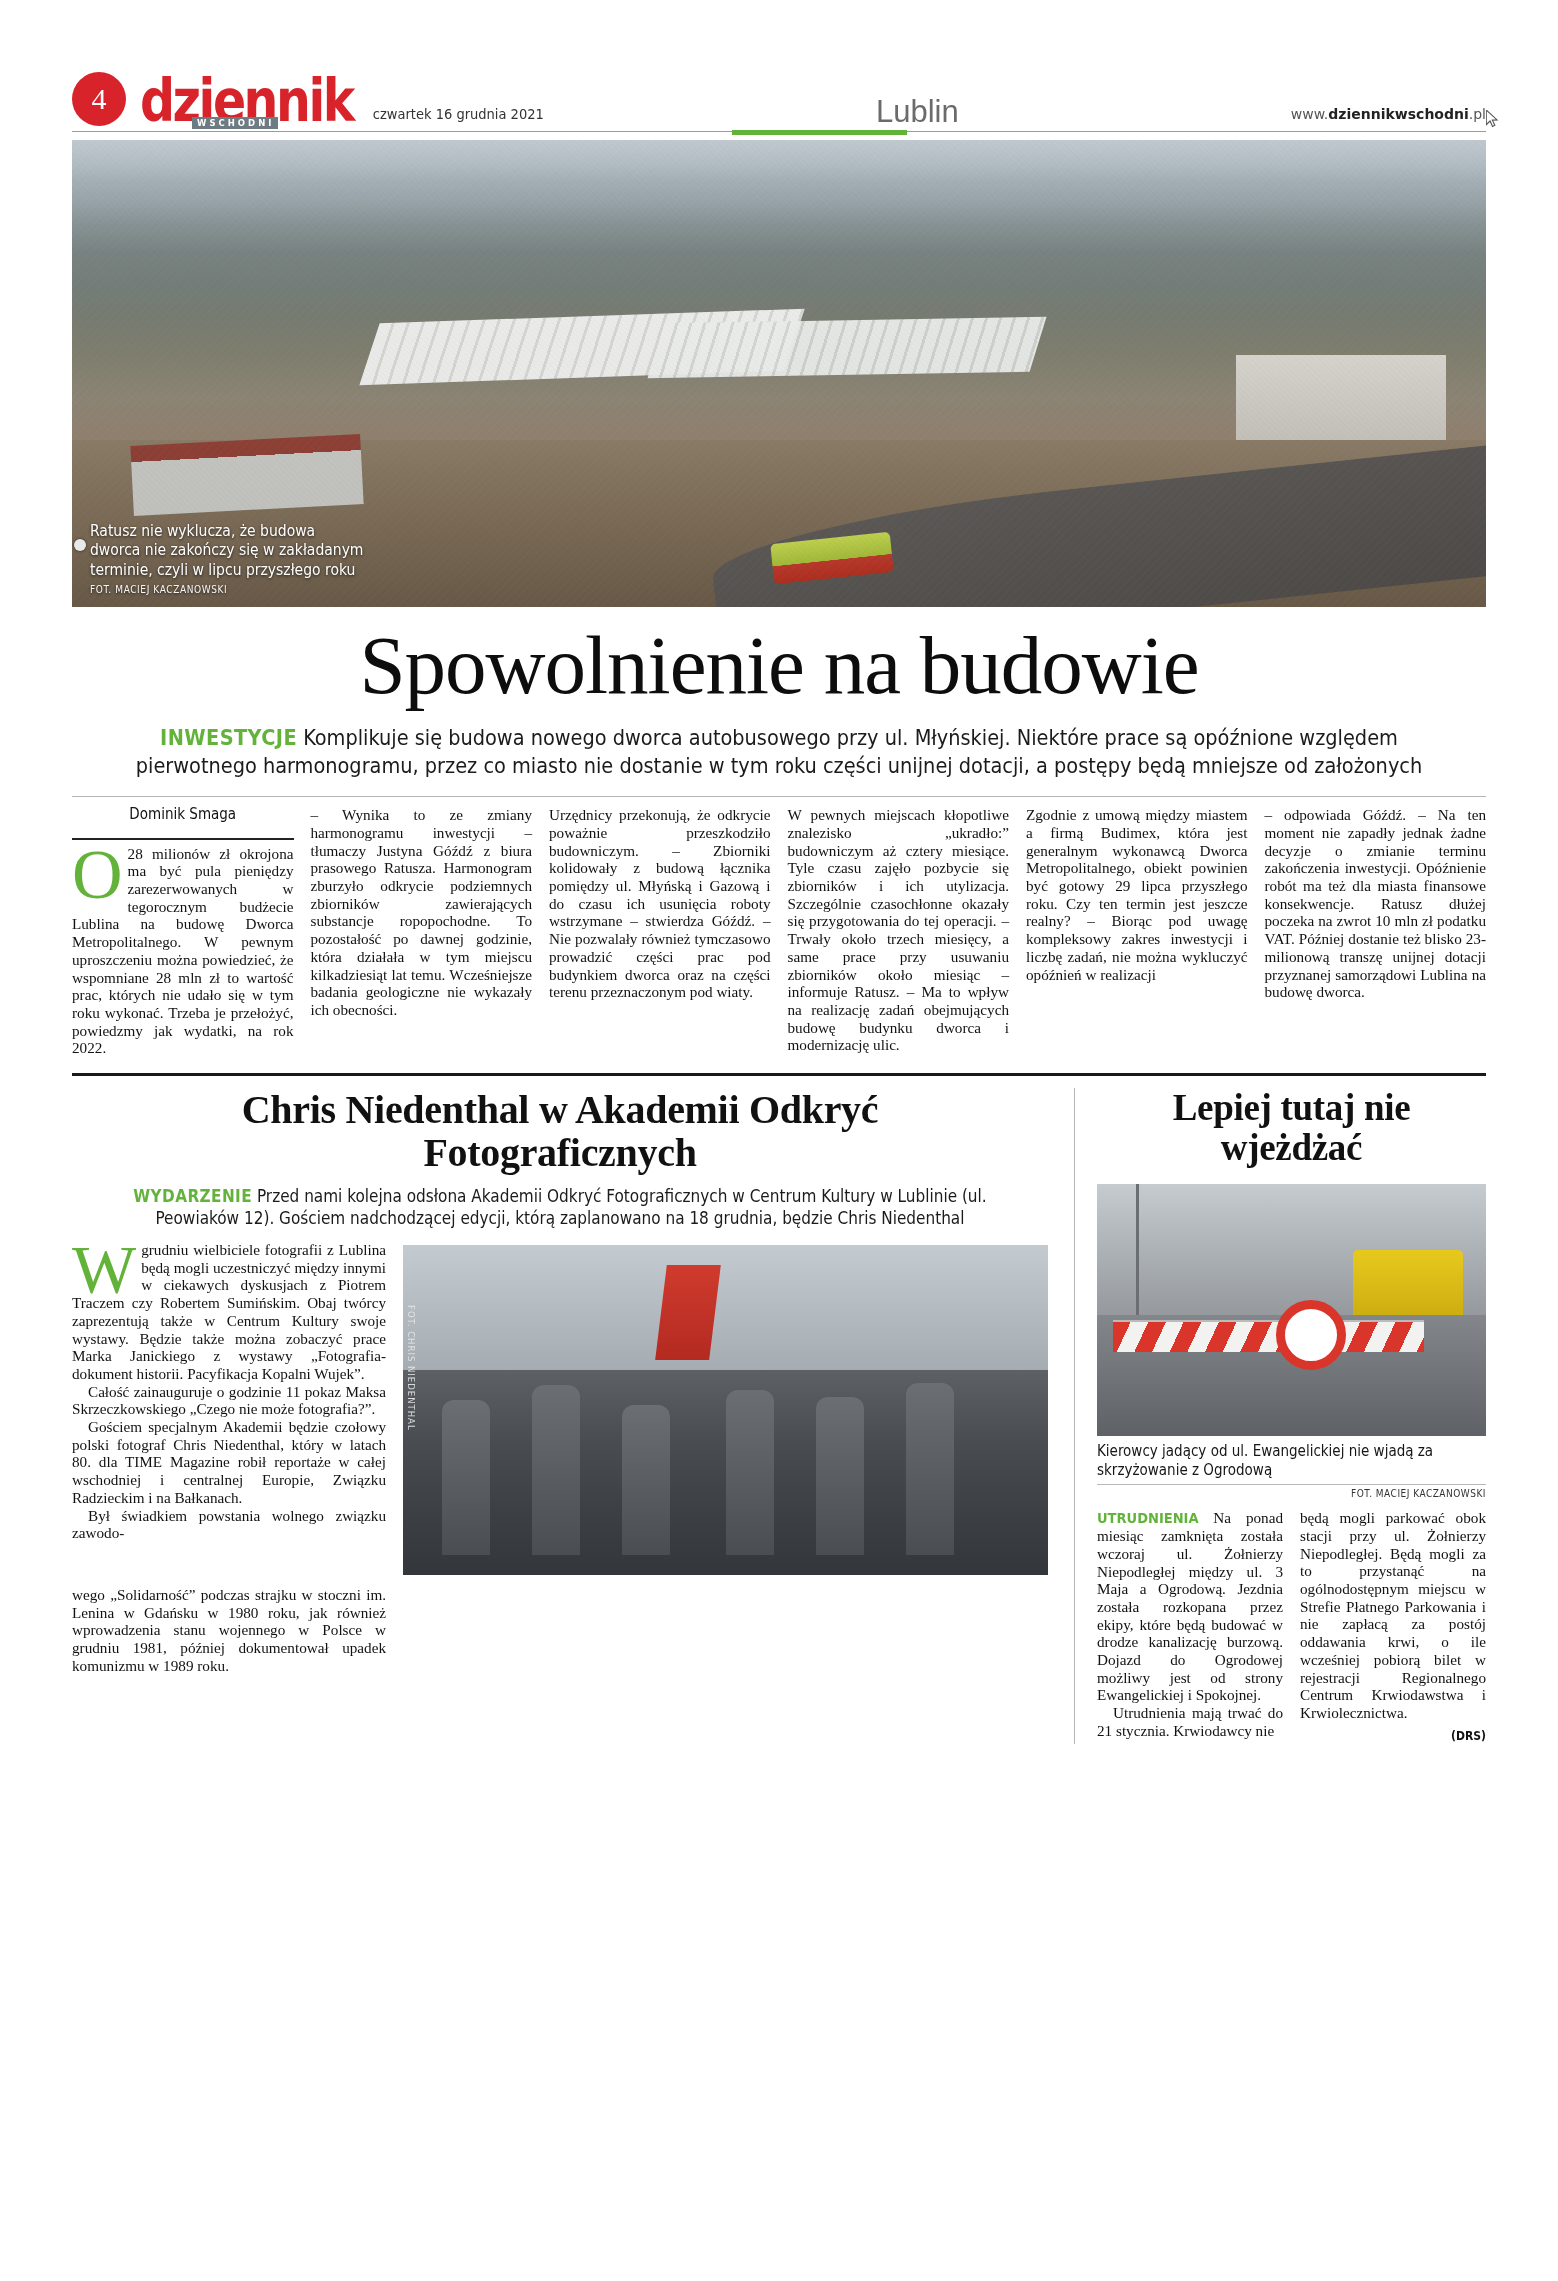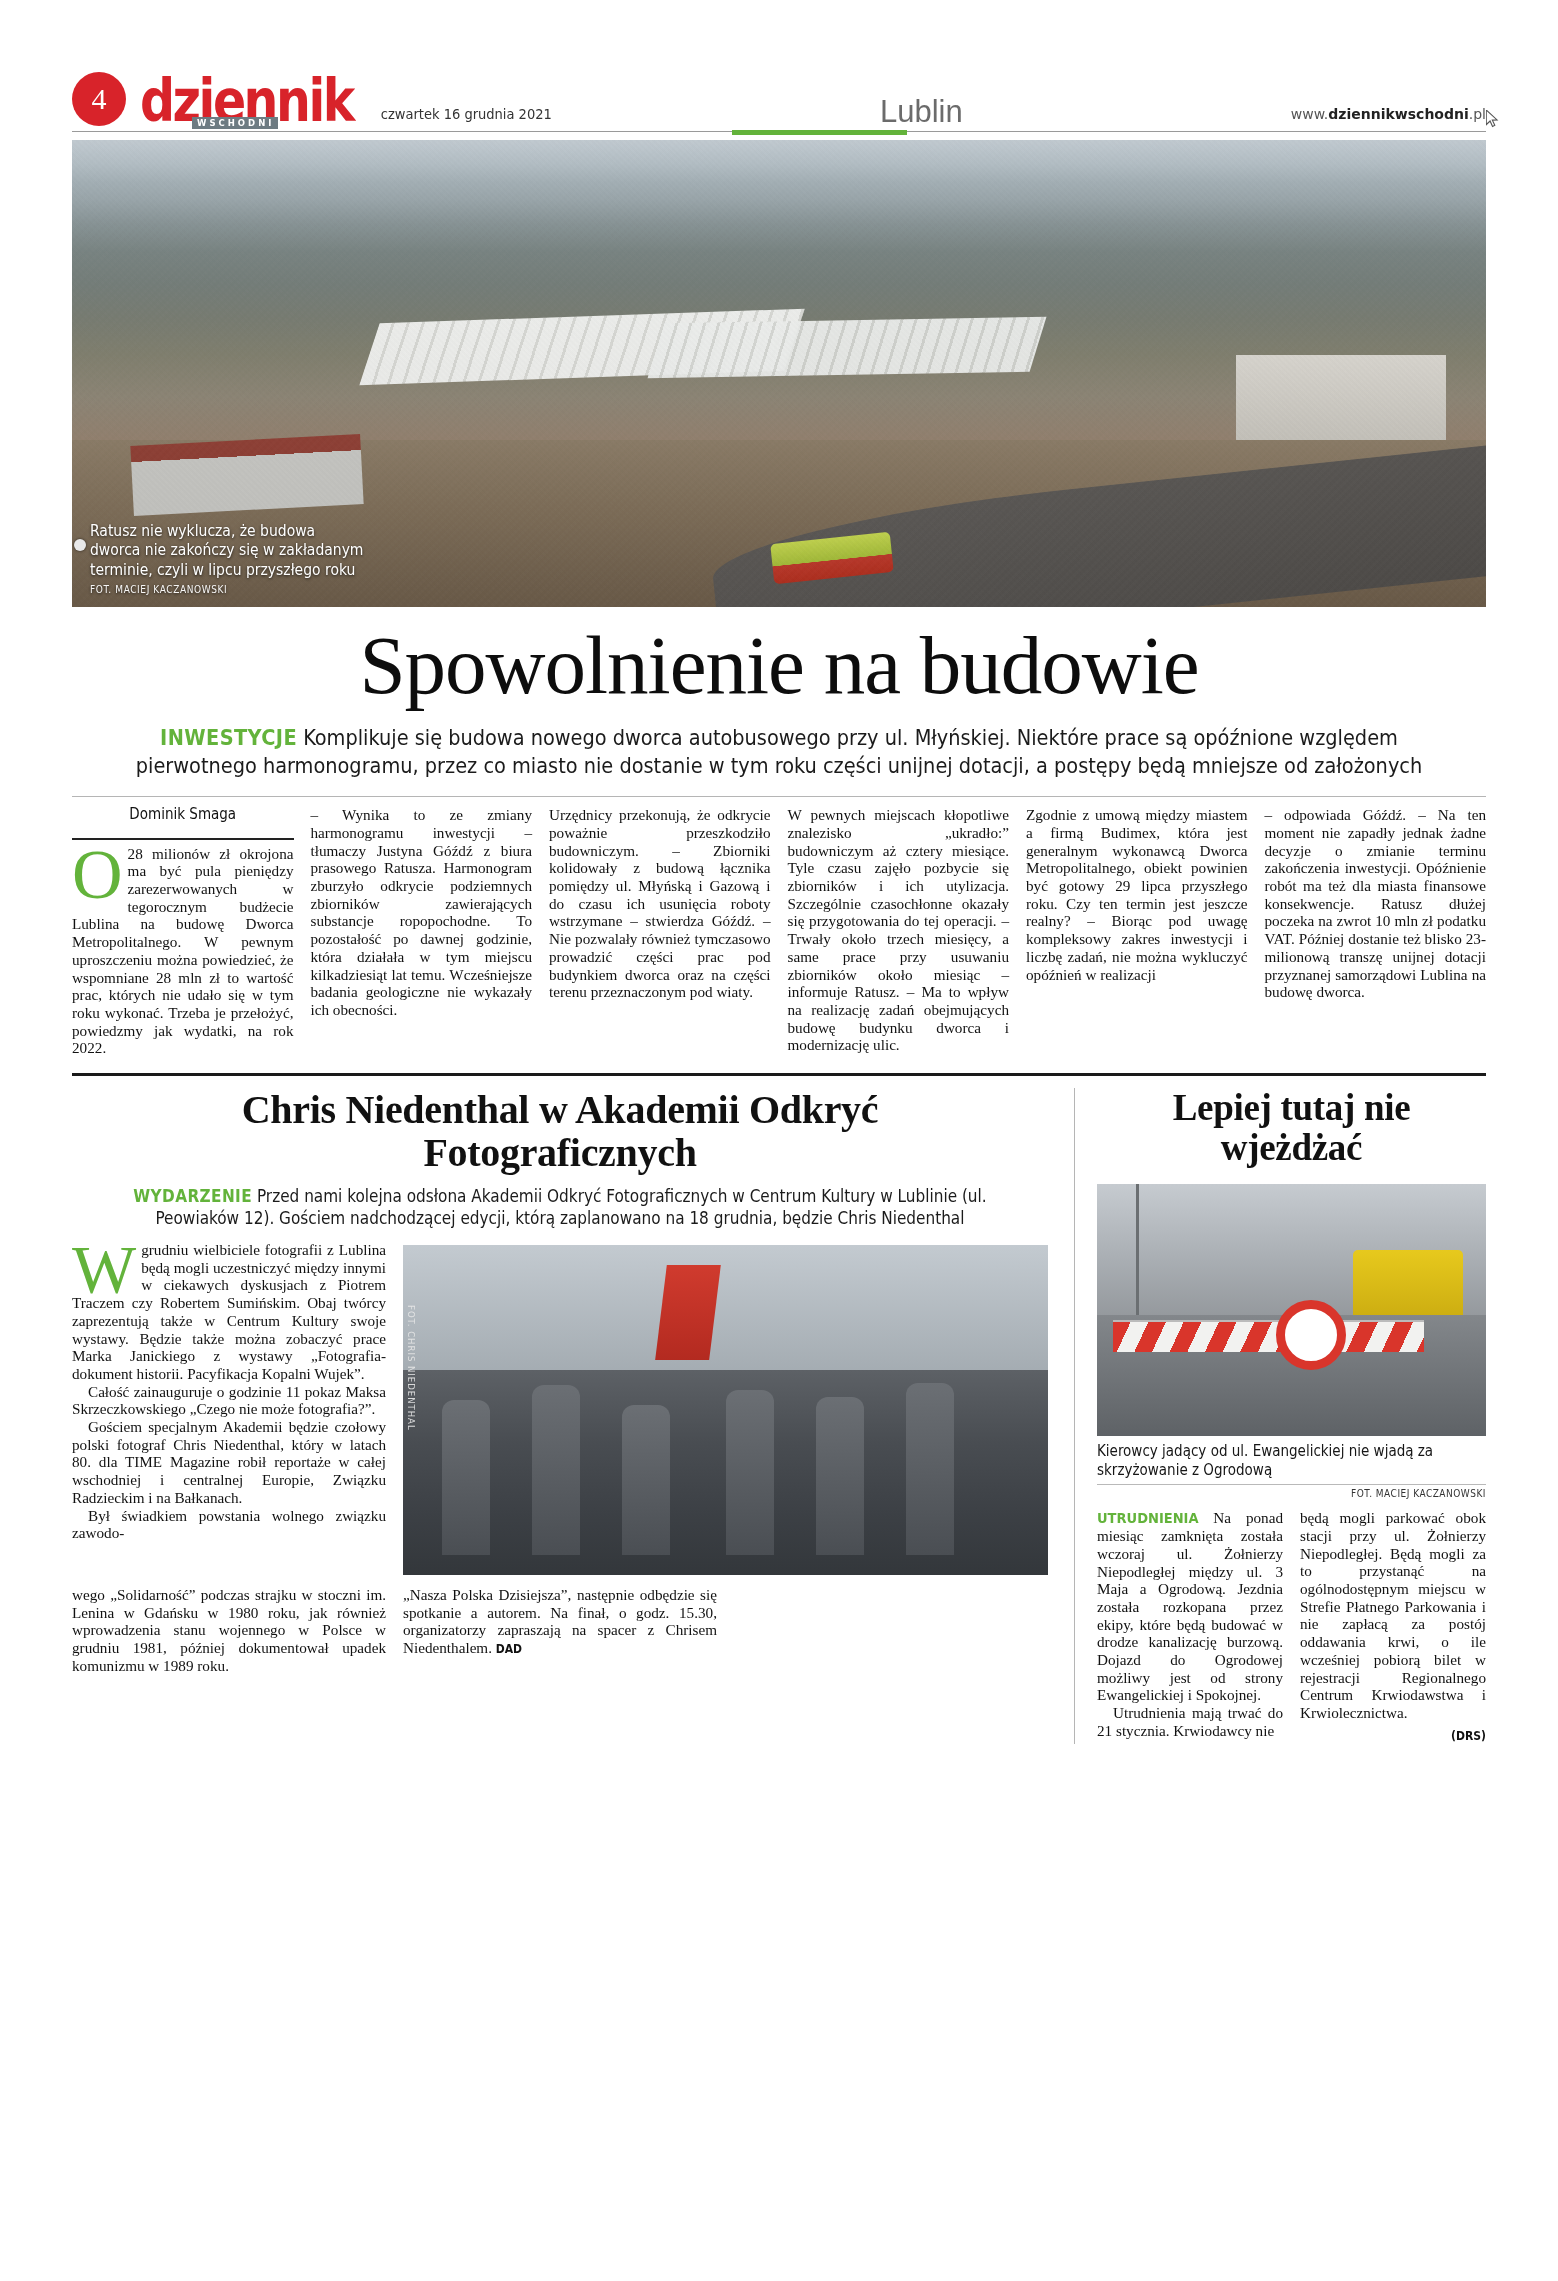--- a/index.html
+++ b/index.html
@@ -26,21 +26,21 @@
     color:#d8232a; letter-spacing:-2.5px; line-height:1;
     transform:scaleY(1.18); transform-origin:bottom left; display:block;
   }
   .logo-sub {
     position:absolute; left:52px; bottom:1px;
     background:#6d7b82; color:#fff; font-family:"DejaVu Sans", sans-serif;
     font-size:8.5px; letter-spacing:3px; font-weight:bold; padding:1px 4px 1px 5px;
   }
   .date-line {
     font-family:"DejaVu Sans Condensed","Liberation Sans", sans-serif;
-    font-size:14.5px; color:#333; margin-left:28px; margin-bottom:6px;
+    font-size:14.5px; color:#333; margin-left:20px; margin-bottom:6px;
     flex:0 0 auto; white-space:nowrap;
   }
   .section-name {
     flex:1 1 auto; text-align:center;
     font-family:"Liberation Sans", sans-serif; font-size:31px; color:#6b6b6b;
     font-weight:300; letter-spacing:0px; margin-bottom:-2px; position:relative;
   }
   .site-url {
     font-family:"DejaVu Sans","Liberation Sans", sans-serif; font-size:14px; color:#555;
     margin-bottom:6px; white-space:nowrap; flex:0 0 auto; position:relative;
@@ -296,23 +296,20 @@
             <div class="p2-fig" style="left:78%;height:172px;"></div>
             <div class="p2-vcredit">FOT. CHRIS NIEDENTHAL</div>
           </div>
         </div>
       </div>
 
       <div class="cols3">
         <div class="col">
           <p class="first">wego „Solidarność” podczas strajku w stoczni im. Lenina w Gdańsku w 1980 roku, jak również wprowadzenia stanu wojennego w Polsce w grudniu 1981, później dokumentował upadek komunizmu w 1989 roku.</p>
         </div>
-        <div class="col">
-          <p class="first"><span>„Nasza Polska Dzisiejsza”, następnie odbędzie się spotkanie a autorem. Na finał, o godz. 15.30, organizatorzy zapraszają na spacer z Chrisem Niedenthalem.</span> <span class="sig">DAD</span></p>
-        </div>
       </div>
     </div>
 
     <div style="border-left:1px solid #b5b5b5; padding-left:22px;">
       <h2 class="sub-headline right">
         <span>Lepiej tutaj nie</span><br>
         <span>wjeżdżać</span>
       </h2>
 
       <div class="photo3" style="margin-top:16px;">

